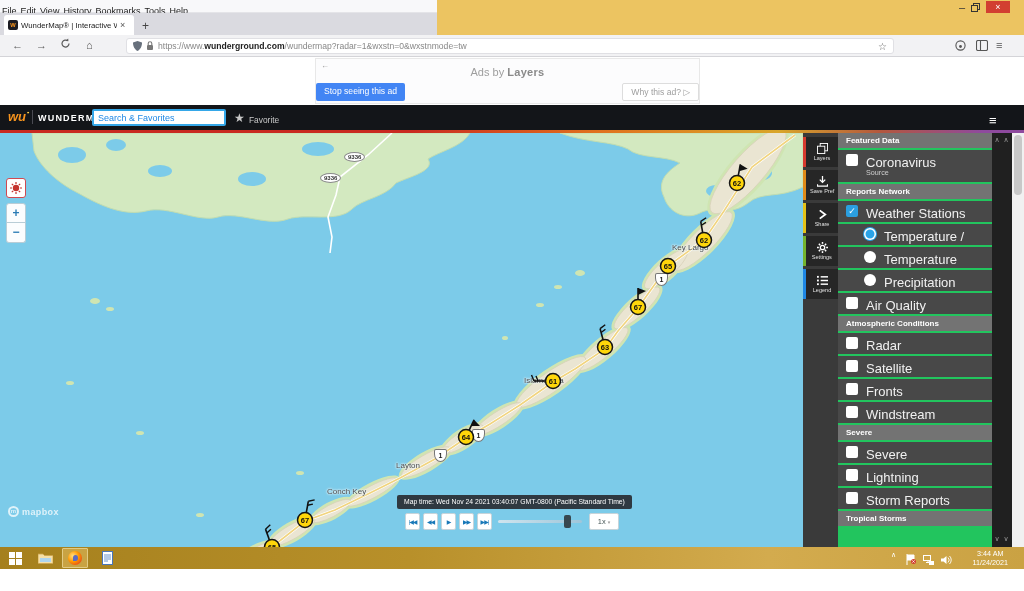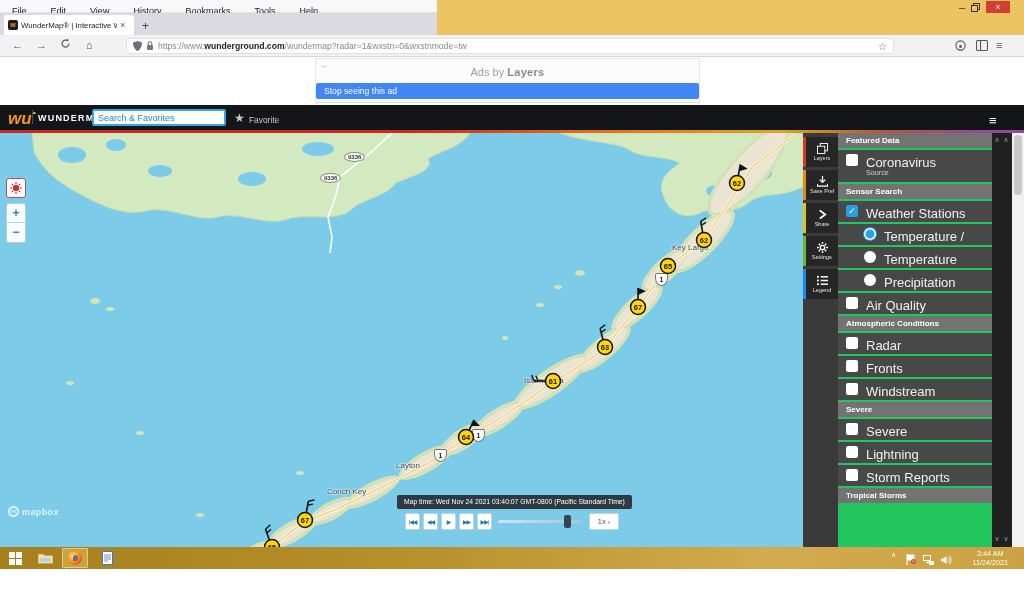--- a/index.html
+++ b/index.html
@@ -2,21 +2,21 @@
 <html><head>
 <meta charset="utf-8">
 <style>
   html,body{margin:0;padding:0;background:#fff;}
   *{box-sizing:border-box;font-family:"Liberation Sans",sans-serif;}
   #screen{position:relative;width:1024px;height:591px;overflow:hidden;background:#fff;}
 
   
   .gold-titlebar{position:absolute;left:437px;top:0;width:587px;height:35px;background:#ecc461;}
   .menubar{position:absolute;left:0;top:0;width:437px;height:13px;background:#f8f8fa;border-bottom:1px solid #e4e4e8;}
-  .menu-item{display:inline-block;font-size:9px;color:#222;padding:1px 12px;}
+  .menu-item{display:inline-block;font-size:9px;color:#222;padding:1px 2px;}
   .win-controls{position:absolute;top:0;right:14px;height:13px;display:flex;align-items:center;gap:6px;}
   .win-min{font-size:11px;color:#333;line-height:10px;}
   .win-close{width:24px;height:12px;background:#d23f31;color:#fff;font-size:9px;text-align:center;line-height:12px;}
   .tabstrip{position:absolute;left:0;top:13px;width:437px;height:22px;background:#dadae0;}
   .tab{position:absolute;left:4px;top:2px;width:130px;height:20px;background:#fff;border-radius:3px 3px 0 0;display:flex;align-items:center;padding:0 4px;gap:3px;}
   .favicon{width:10px;height:10px;background:#1c1c22;border-radius:2px;color:#f7941e;font-size:7px;font-weight:bold;text-align:center;line-height:10px;flex:0 0 auto;}
   .tab-title{font-size:7.8px;color:#222;white-space:nowrap;overflow:hidden;width:96px;}
   .tab-close{font-size:9px;color:#555;}
   .newtab{position:absolute;left:142px;top:6px;font-size:12px;color:#444;}
   .navbar{position:absolute;left:0;top:35px;width:1024px;height:22px;background:#f2f2f4;border-bottom:1px solid #d4d4d8;}
@@ -26,27 +26,27 @@
   .url-text b{color:#222;font-weight:bold;}
   .url-star{font-size:10px;color:#666;}
   .tool-ic{position:absolute;top:4px;color:#555;font-size:11px;}
 
   
   .adrow{position:absolute;left:0;top:57px;width:1024px;height:48px;background:#fff;}
   .adbox{position:absolute;left:315px;top:1px;width:385px;height:46px;background:#fcfcfd;border:1px solid #e8e8e8;}
   .ad-back{position:absolute;left:5px;top:2px;font-size:8px;color:#999;}
   .ad-title{text-align:center;margin-top:7px;font-size:11px;color:#9e9e9e;}
   .ad-title b{color:#8a8a8a;font-weight:600;letter-spacing:.3px;}
-  .ad-btns{display:flex;justify-content:space-between;gap:3px;margin-top:5px;flex-direction:column;}
+  .ad-btns{display:flex;justify-content:space-between;gap:3px;margin-top:5px;}
   .ad-stop{background:#4285f4;color:#fff;font-size:8.6px;padding:3px 8px;border-radius:2px;}
   .ad-why{background:#fff;color:#9e9e9e;font-size:8.6px;padding:3px 8px;border:1px solid #ddd;border-radius:2px;}
 
   
   .wmheader{position:absolute;left:0;top:105px;width:1024px;height:25px;background:#131519;}
-  .wu-logo{position:absolute;left:8px;top:4px;font-size:17px;font-weight:900;color:#f7941e;font-style:italic;}
+  .wu-logo{position:absolute;left:8px;top:4px;font-size:13px;font-weight:900;color:#f7941e;font-style:italic;}
   .wu-logo i{color:#ffd24a;font-style:normal;}
   .wm-div{position:absolute;left:32px;top:5px;width:1px;height:14px;background:#4a4a52;}
   .wm-brand{position:absolute;left:38px;top:8px;font-size:9px;font-weight:bold;color:#fff;letter-spacing:1.2px;}
   .wm-search{position:absolute;left:92px;top:4px;width:134px;height:17px;background:#fff;border:2px solid #35a7e8;border-radius:2px;font-size:9px;color:#1e88e5;padding:0 4px;}
   .wm-search::placeholder{color:#1e88e5;opacity:1;}
   .fav-star{position:absolute;left:234px;top:6px;color:#c9c9c9;font-size:12px;}
   .fav-lbl{position:absolute;left:249px;top:10px;color:#c9c9c9;font-size:8.4px;}
   .wm-menu{position:absolute;left:989px;top:8px;color:#fff;font-size:13px;font-weight:bold;}
   .spectrum{position:absolute;left:0;top:130px;width:1024px;height:3px;
     background:linear-gradient(90deg,#c92a21 0%,#c92a21 40%,#e0701e 58%,#d9a62a 76%,#b3573e 86%,#8e4a9e 96%);}
@@ -451,21 +451,21 @@
   </div>
 
   <div class="panel">
       <div id="panel-rows">
         <div class="p-header">Featured Data</div>
         <div class="p-row tall">
           <span class="cb"></span>
           <span class="p-lbl">Coronavirus</span>
           <div class="p-sub">Source</div>
         </div>
-        <div class="p-header">Sensor Search</div>
+        <div class="p-header">Reports Network</div>
         <div class="p-row">
           <span class="cb on">✓</span>
           <span class="p-lbl">Weather Stations</span>
         </div>
         <div class="p-row indent">
           <span class="radio on"></span>
           <span class="p-lbl">Temperature / Wind</span>
         </div>
         <div class="p-row indent">
           <span class="radio"></span>
@@ -476,20 +476,24 @@
           <span class="p-lbl">Precipitation</span>
         </div>
         <div class="p-row">
           <span class="cb"></span>
           <span class="p-lbl">Air Quality</span>
         </div>
         <div class="p-header">Atmospheric Conditions</div>
         <div class="p-row">
           <span class="cb"></span>
           <span class="p-lbl">Radar</span>
+        </div>
+        <div class="p-row">
+          <span class="cb"></span>
+          <span class="p-lbl">Satellite</span>
         </div>
         <div class="p-row">
           <span class="cb"></span>
           <span class="p-lbl">Fronts</span>
         </div>
         <div class="p-row">
           <span class="cb"></span>
           <span class="p-lbl">Windstream</span>
         </div>
         <div class="p-header">Severe</div>

